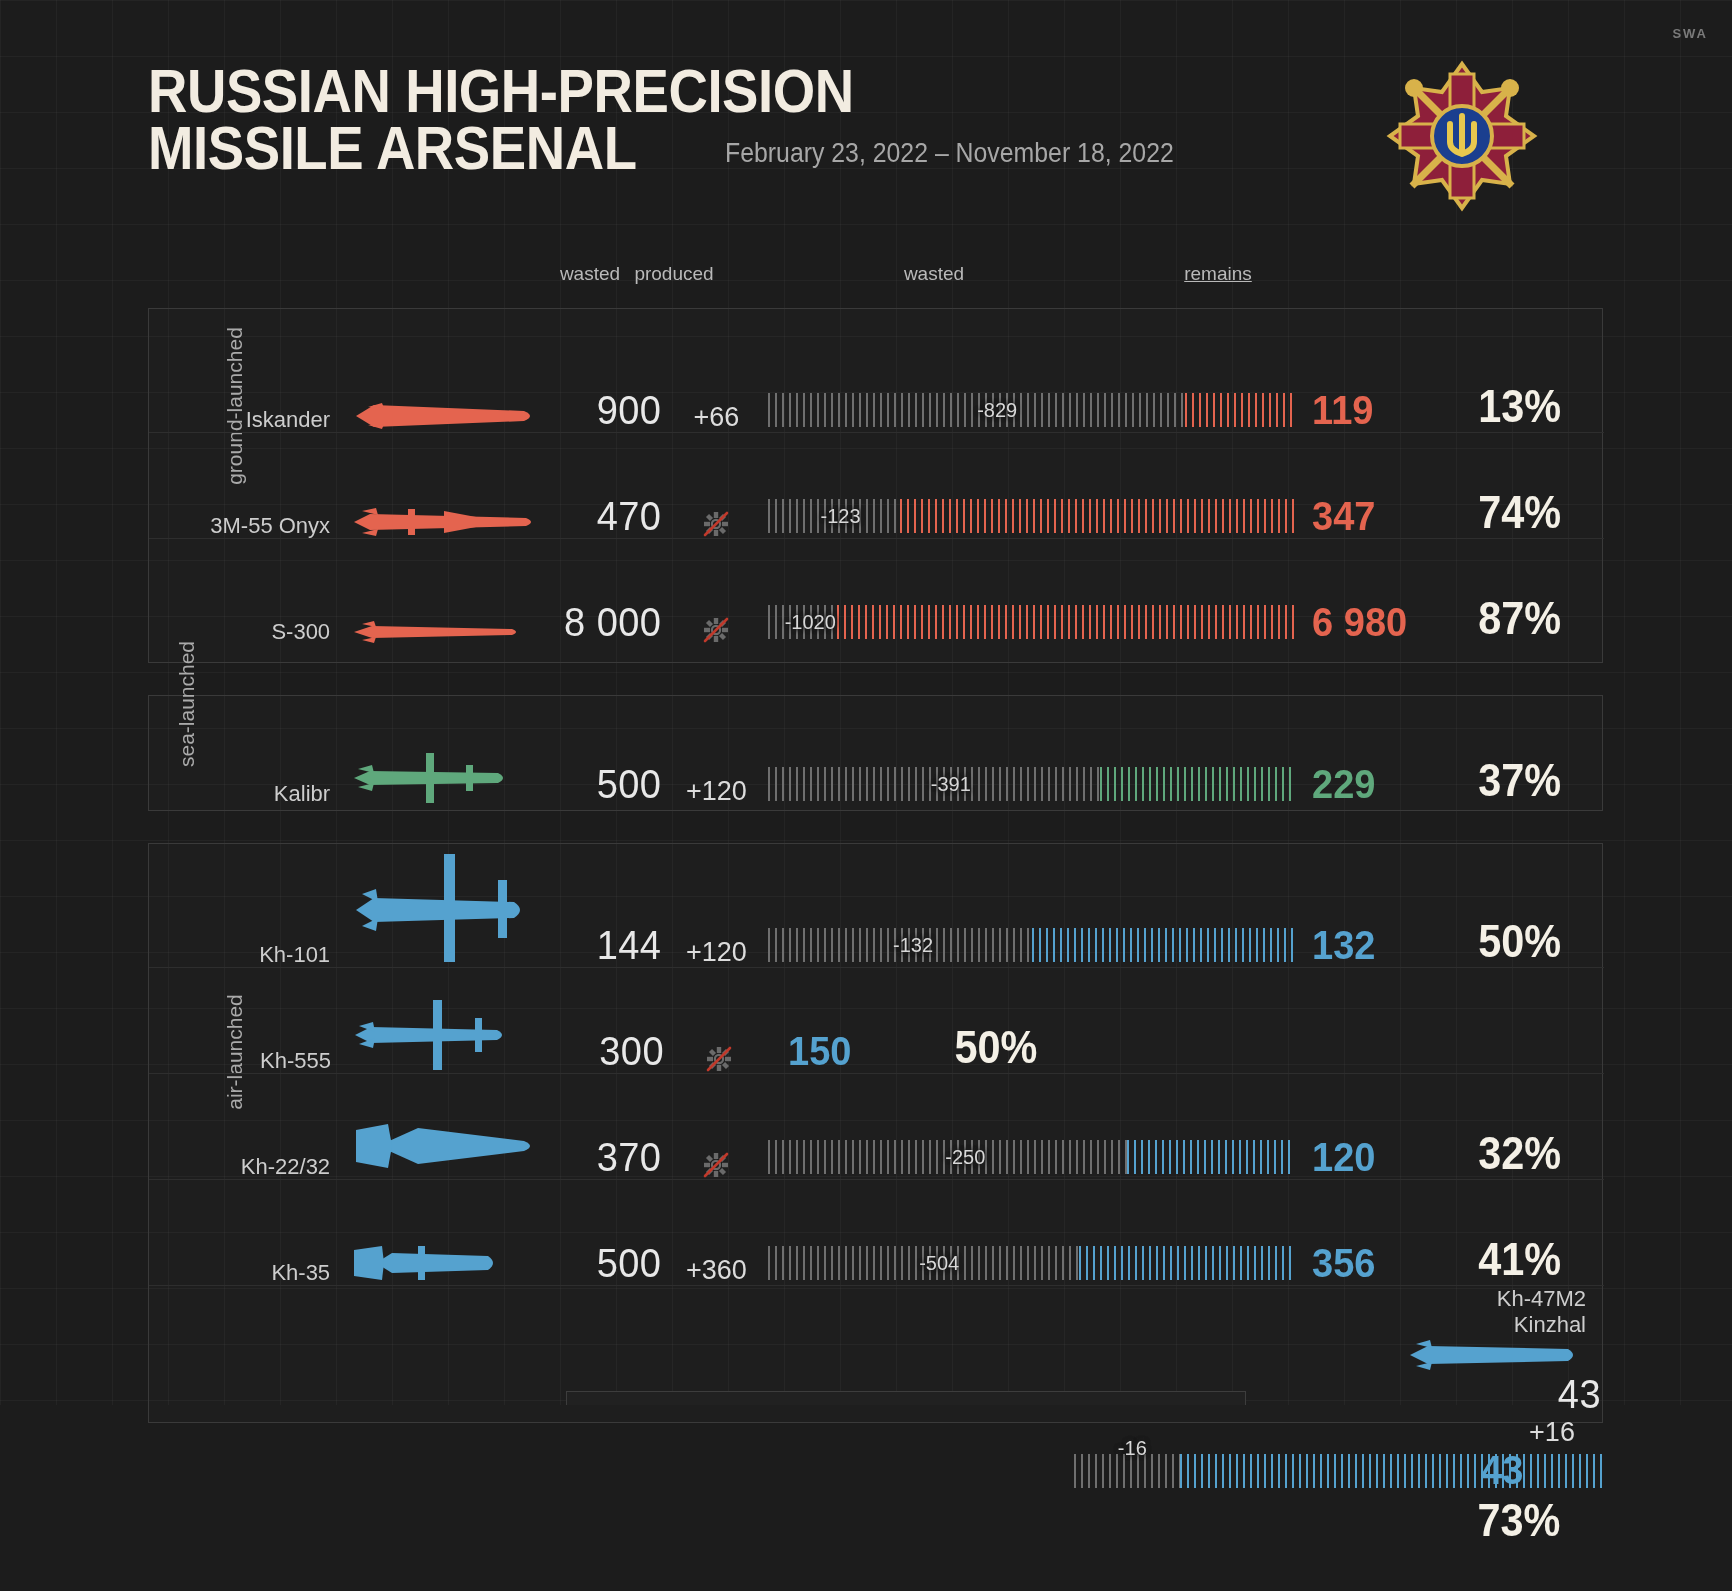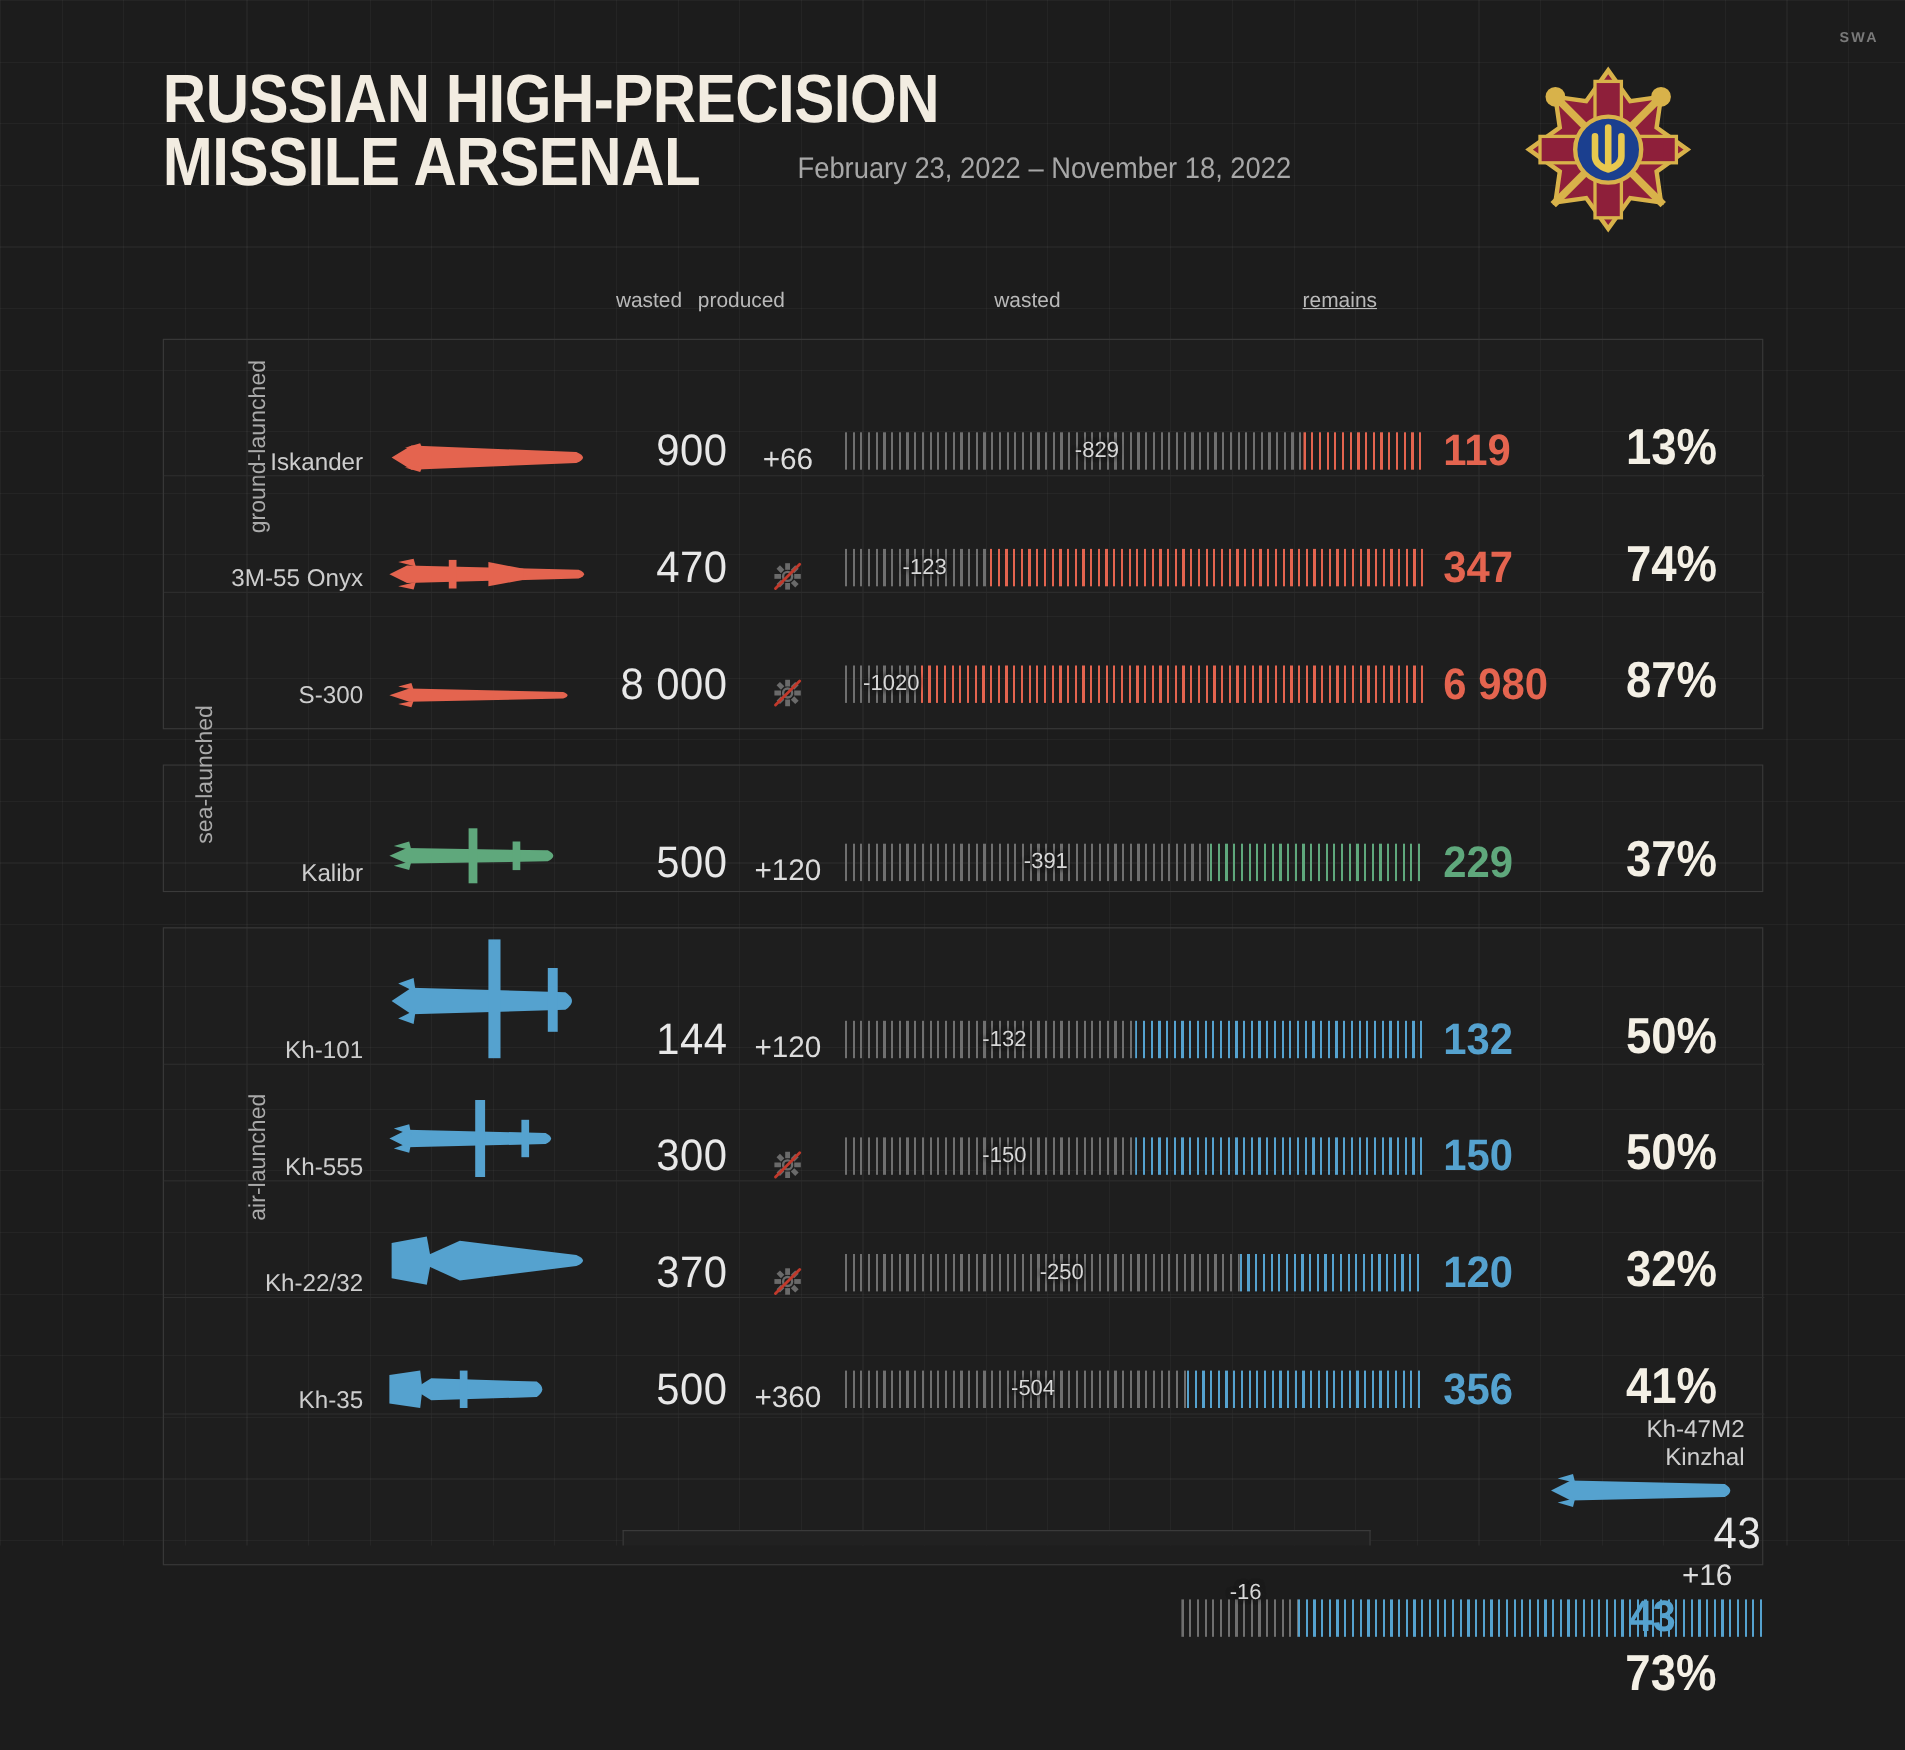--- a/index.html
+++ b/index.html
@@ -367,27 +367,20 @@
           <line x1="6.5" y1="6.5" x2="10.5" y2="10.5"></line>
                   <line x1="19.5" y1="19.5" x2="23.5" y2="23.5"></line>
           <line x1="23.5" y1="6.5" x2="19.5" y2="10.5"></line>
                   <line x1="10.5" y1="19.5" x2="6.5" y2="23.5"></line>
         </g>
       </g>
       <circle cx="15" cy="15" r="3" fill="#1c1c1c"></circle>
       <line x1="4" y1="26" x2="26" y2="4" stroke="#c0392b" stroke-width="2.6" stroke-linecap="round"></line>
     </svg></span>
         </div>
-      <div class="c-bar">
-        <div class="bar">
-          <div class="seg-wasted" style="width:50%"></div>
-          <div class="seg-remains" style="width:50%;background:repeating-linear-gradient(to right, #55a2cf 0 2px, transparent 2px 7px)"></div>
-        </div>
-        <div class="barlabel" style="left:27.500000000000004%">-150</div>
-      </div>
       <div class="c-remains" style="color:#55a2cf">150</div>
       <div class="c-pct">50%</div>
     </div>
       <div class="row-sep" style="top: 229px;"></div>
       <div class="row" style="top: 230px;">
       <div class="c-name">
           <div>Kh-22/32</div>
         </div>
       <div class="c-icon">
           <svg viewBox="0 0 190 68" width="190" height="68" style="display:block">

